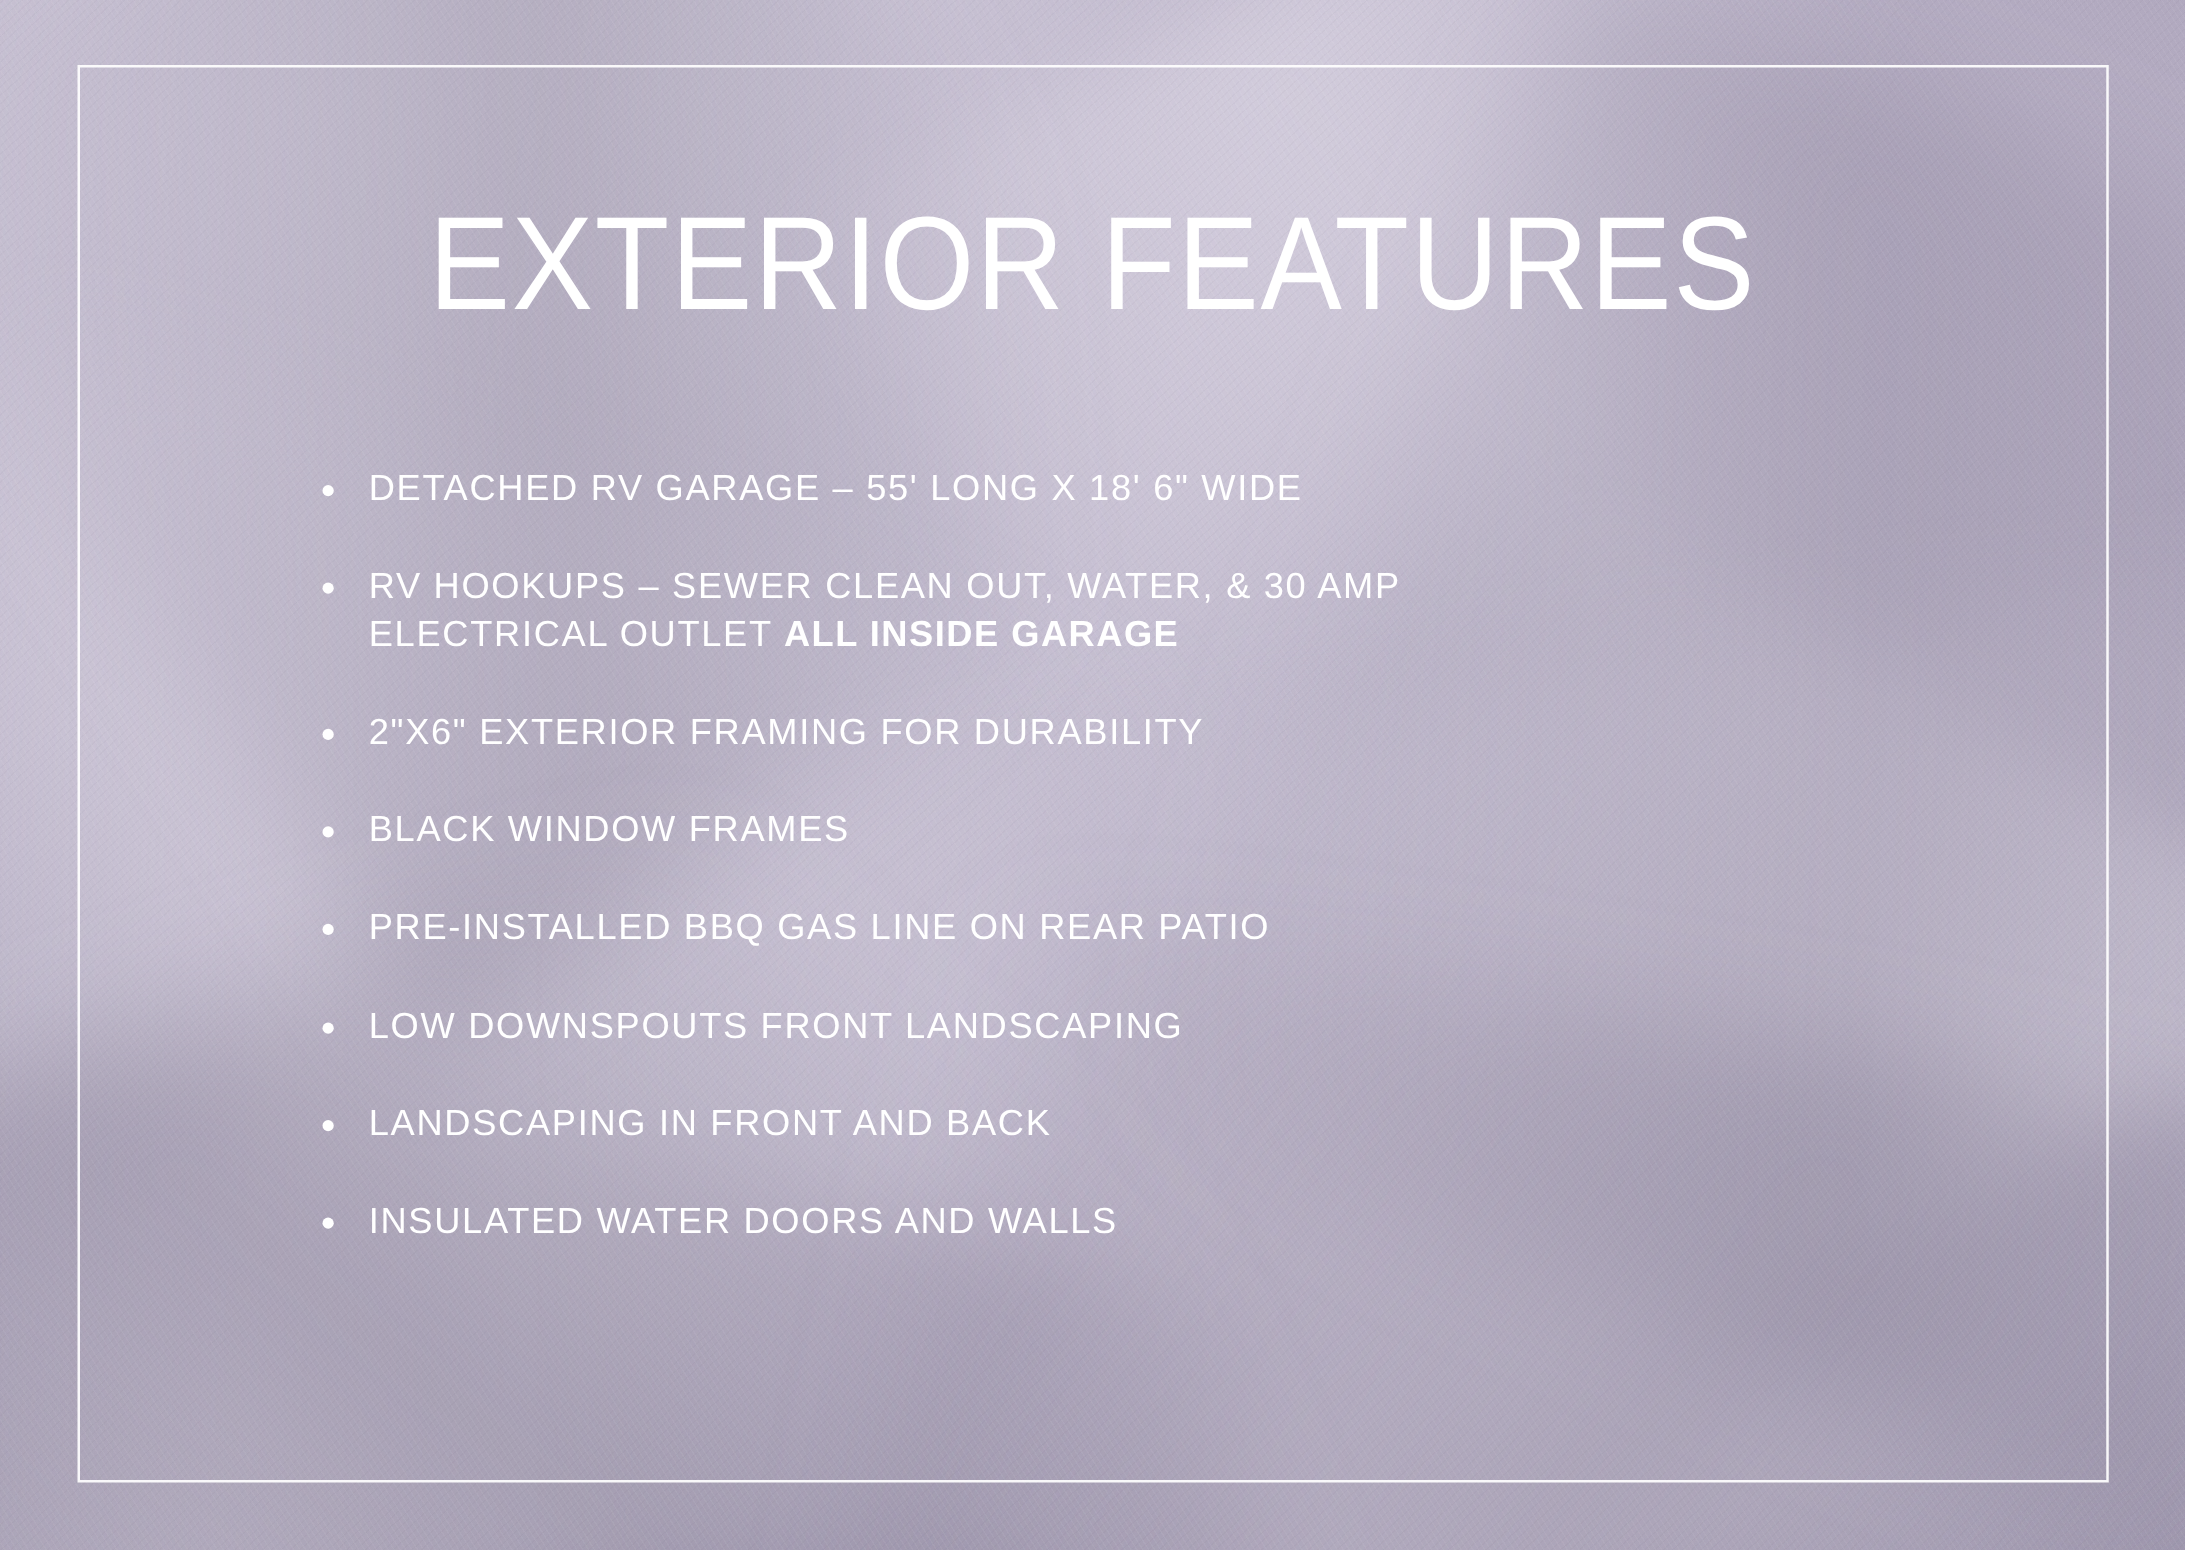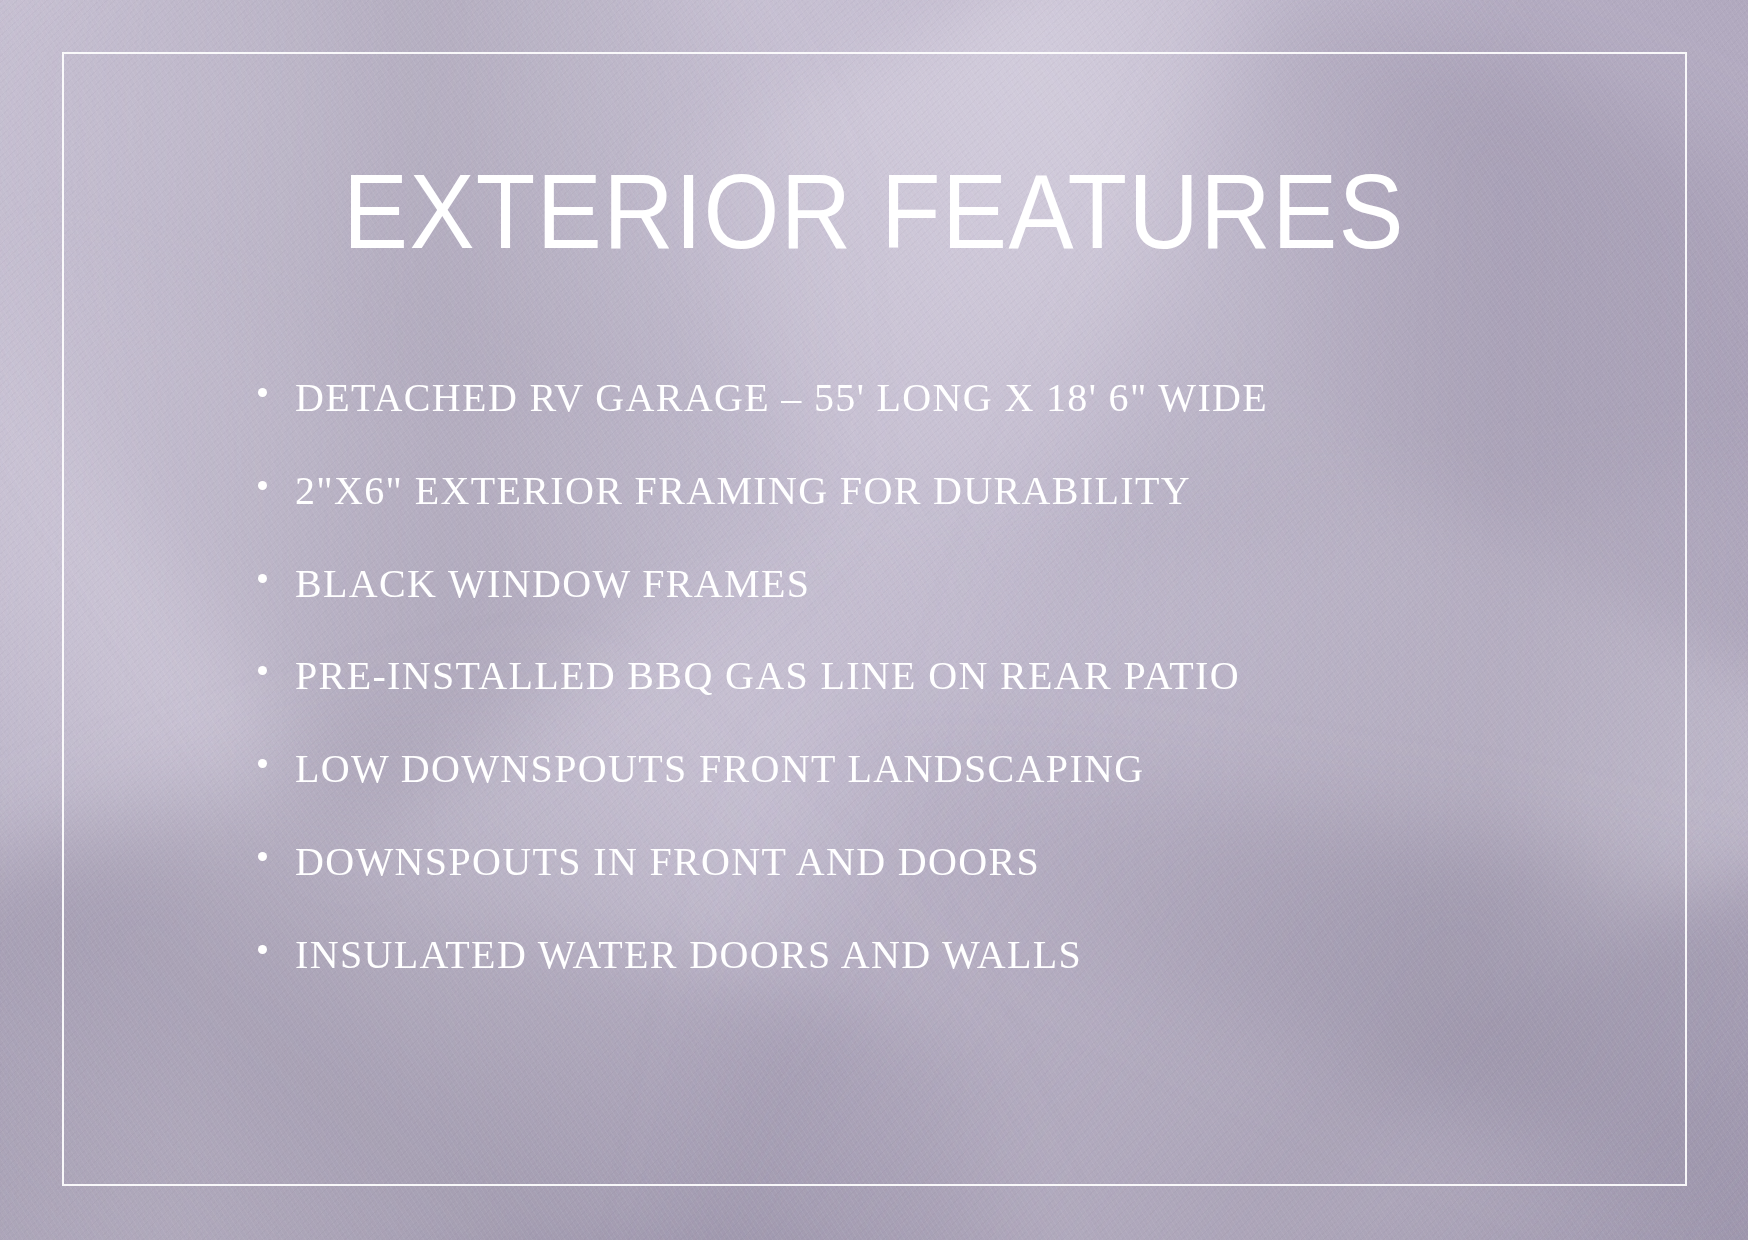--- a/index.html
+++ b/index.html
@@ -154,22 +154,22 @@
     top: 372px;
     left: 248px;
     width: 1180px;
     margin: 0;
     padding: 0;
     list-style: none;
   }
   .bullet-item {
     position: relative;
     color: #ffffff;
-    font-family: Liberation Serif, serif;
-    font-size: 40px;
+    font-family: Liberation Sans, sans-serif;
+    font-size: 29px;
     line-height: 1.32;
     letter-spacing: 1.35px;
     font-weight: 300;
     padding-left: 47px;
     margin-bottom: 40px;
     max-width: 1020px;
   }
   .bullet-item:last-child { margin-bottom: 0; }
   .bullet-item::before {
     content: "";
@@ -204,22 +204,23 @@
   <div class="fold shade-d"></div>
   <div class="weave"></div>
   <div class="vignette"></div>
 
   <div class="frame"></div>
 
   <div class="content">
     <h1 class="title">EXTERIOR FEATURES</h1>
     <ul class="bullet-list">
         <li class="bullet-item"><span>DETACHED RV GARAGE – 55' LONG X 18' 6" WIDE</span></li>
+        <li class="bullet-item"><span>RV HOOKUPS – SEWER CLEAN OUT, WATER, &amp; 30 AMP ELECTRICAL OUTLET </span><b>ALL INSIDE GARAGE</b></li>
         <li class="bullet-item"><span>2"X6" EXTERIOR FRAMING FOR DURABILITY</span></li>
         <li class="bullet-item"><span>BLACK WINDOW FRAMES</span></li>
         <li class="bullet-item"><span>PRE-INSTALLED BBQ GAS LINE ON REAR PATIO</span></li>
         <li class="bullet-item"><span>LOW DOWNSPOUTS FRONT LANDSCAPING</span></li>
-        <li class="bullet-item"><span>DOWNSPOUTS IN FRONT AND DOORS</span></li>
+        <li class="bullet-item"><span>LANDSCAPING IN FRONT AND BACK</span></li>
         <li class="bullet-item"><span>INSULATED WATER DOORS AND WALLS</span></li>
       </ul>
   </div>
 
 </div>
 
 </body></html>

